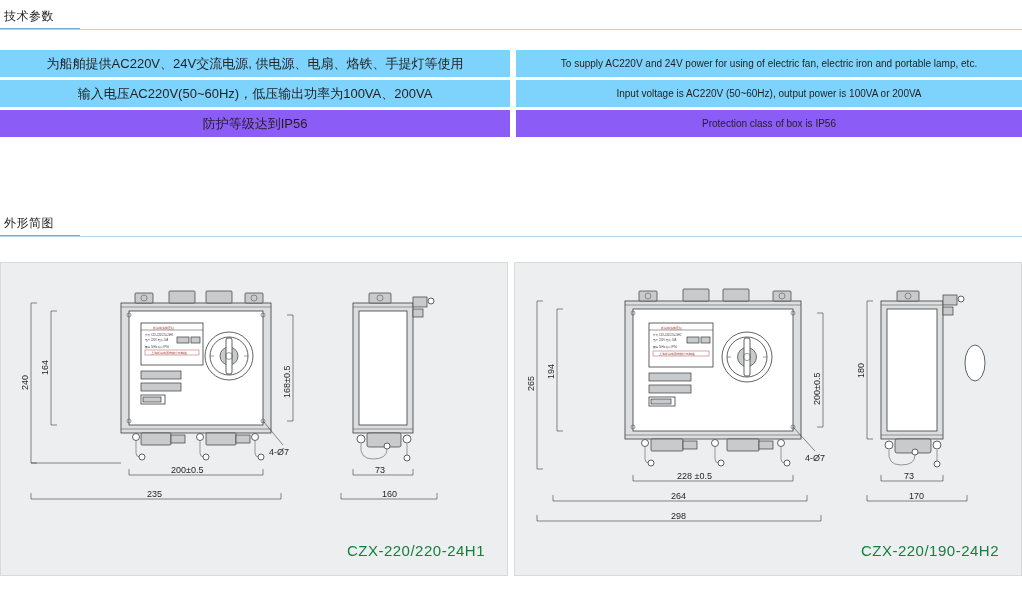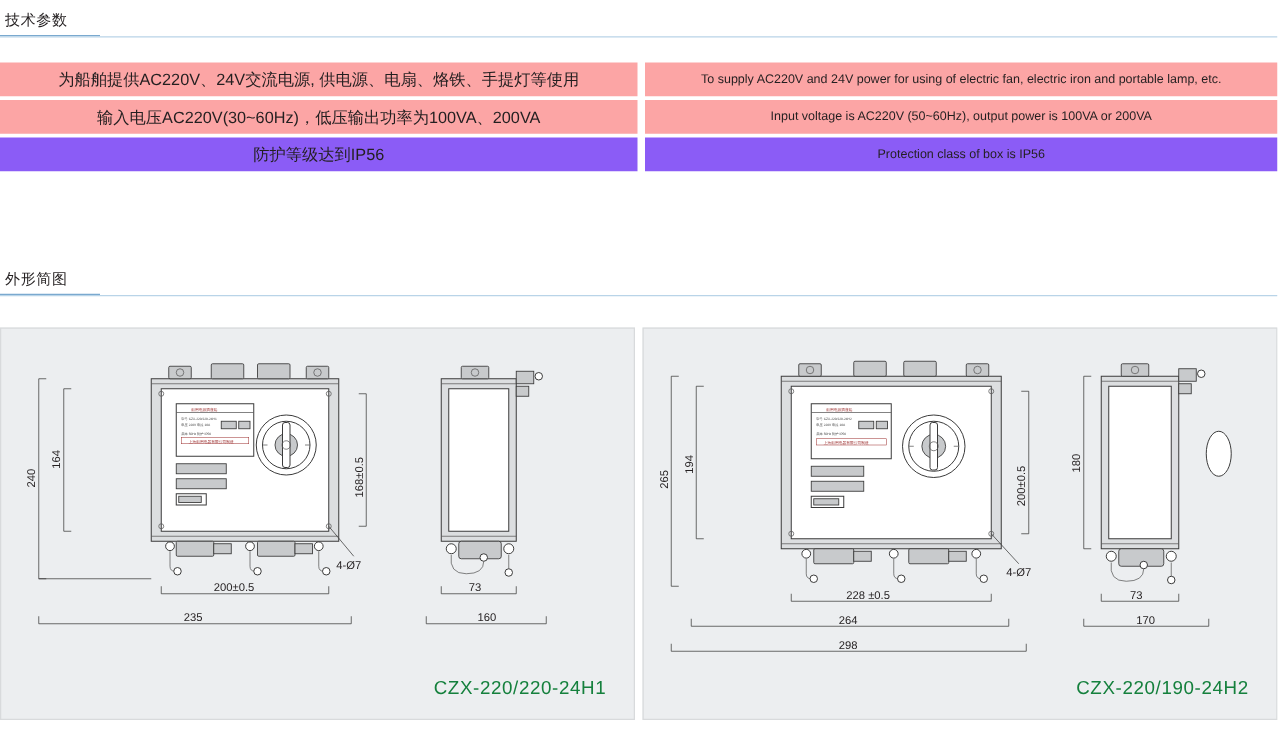--- a/index.html
+++ b/index.html
@@ -48,21 +48,21 @@
     width:510px;
     font-size:13px;
     color:#231f20;
   }
   .cell.en{
     width:506px;
     margin-left:6px;
     font-size:10px;
     color:#231f20;
   }
-  .bg-a{background:#fca5a5;}
+  .bg-a{background:#7dd3fc;}
   .bg-b{background:#8b5cf6;}
 
   
   .draw-wrap{
     position:absolute;
     left:0;top:262px;
     width:1022px;height:314px;text-align:center;
   }
   .panel{
     position:absolute;
@@ -104,21 +104,21 @@
   <div class="sec-rule" style="left:0;top:29px;width:1022px;background:#b9d4e8;"></div>
 
   <div class="spec">
 
     <div class="spec-row">
       <div class="cell cn bg-a">为船舶提供AC220V、24V交流电源, 供电源、电扇、烙铁、手提灯等使用</div>
       <div class="cell en bg-a">To supply AC220V and 24V power for using of electric fan, electric iron and portable lamp, etc.</div>
     </div>
 
     <div class="spec-row">
-      <div class="cell cn bg-a">输入电压AC220V(30~60Hz)，低压输出功率为100VA、200VA</div>
+      <div class="cell cn bg-a">输入电压AC220V(50~60Hz)，低压输出功率为100VA、200VA</div>
       <div class="cell en bg-a">Input voltage is AC220V (50~60Hz), output power is 100VA or 200VA</div>
     </div>
 
     <div class="spec-row">
       <div class="cell cn bg-b">防护等级达到IP56</div>
       <div class="cell en bg-b">Protection class of box is IP56</div>
     </div>
 
 
   </div>

